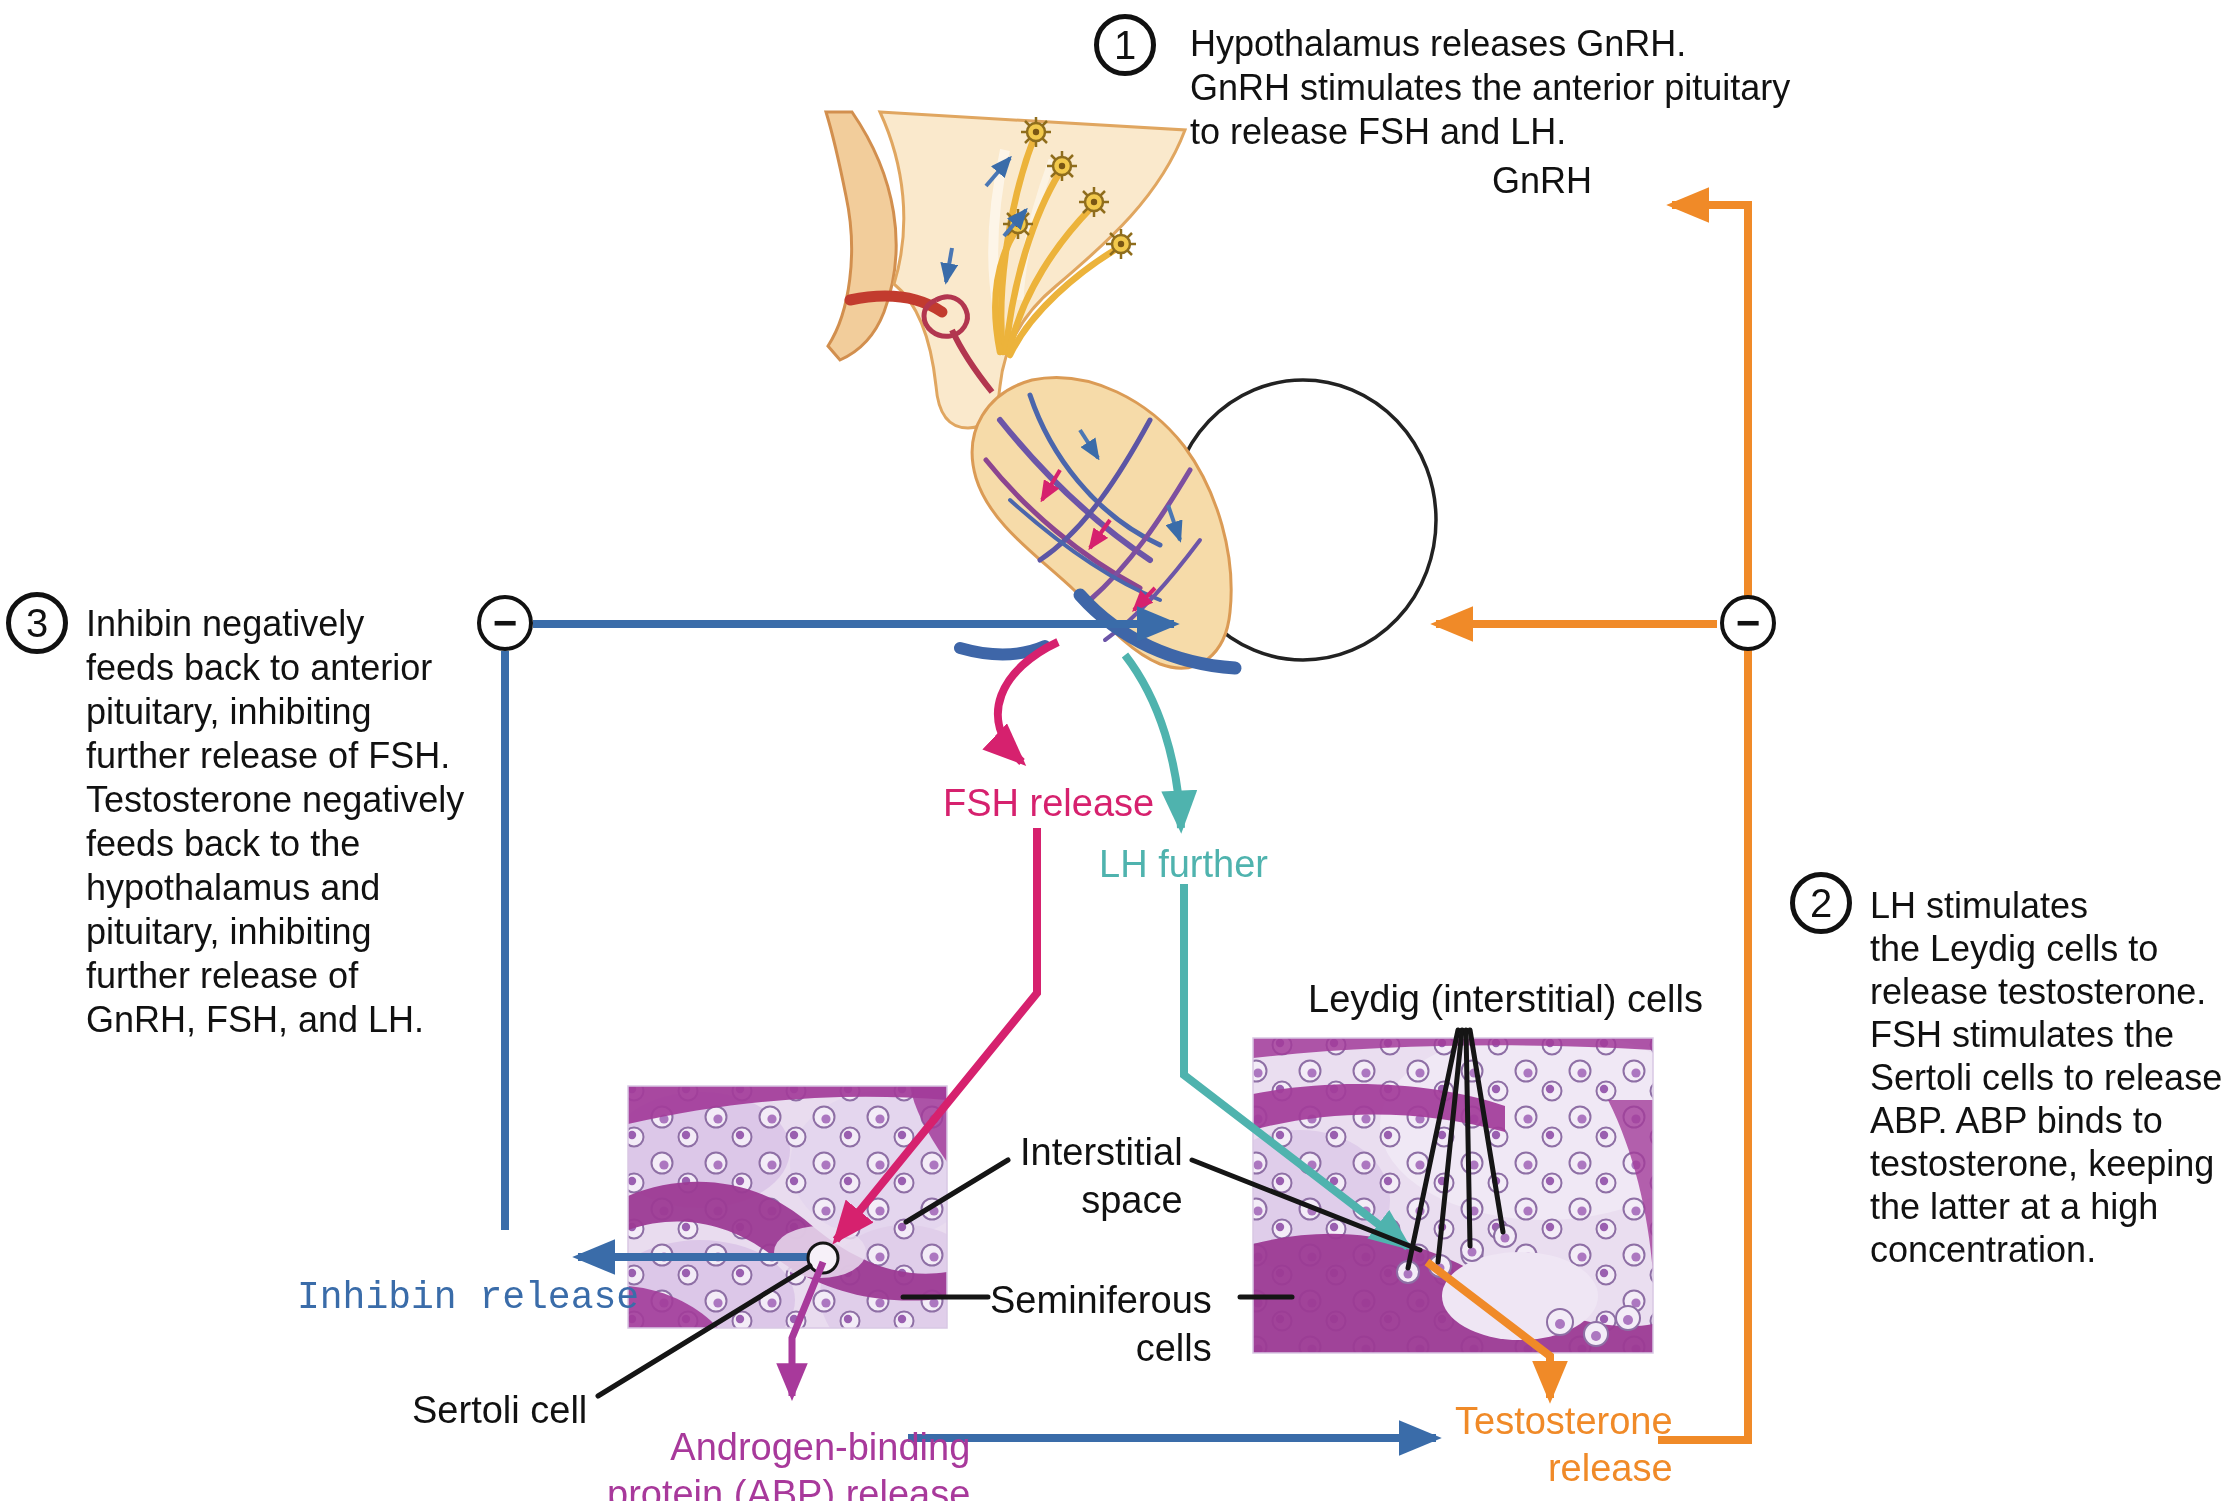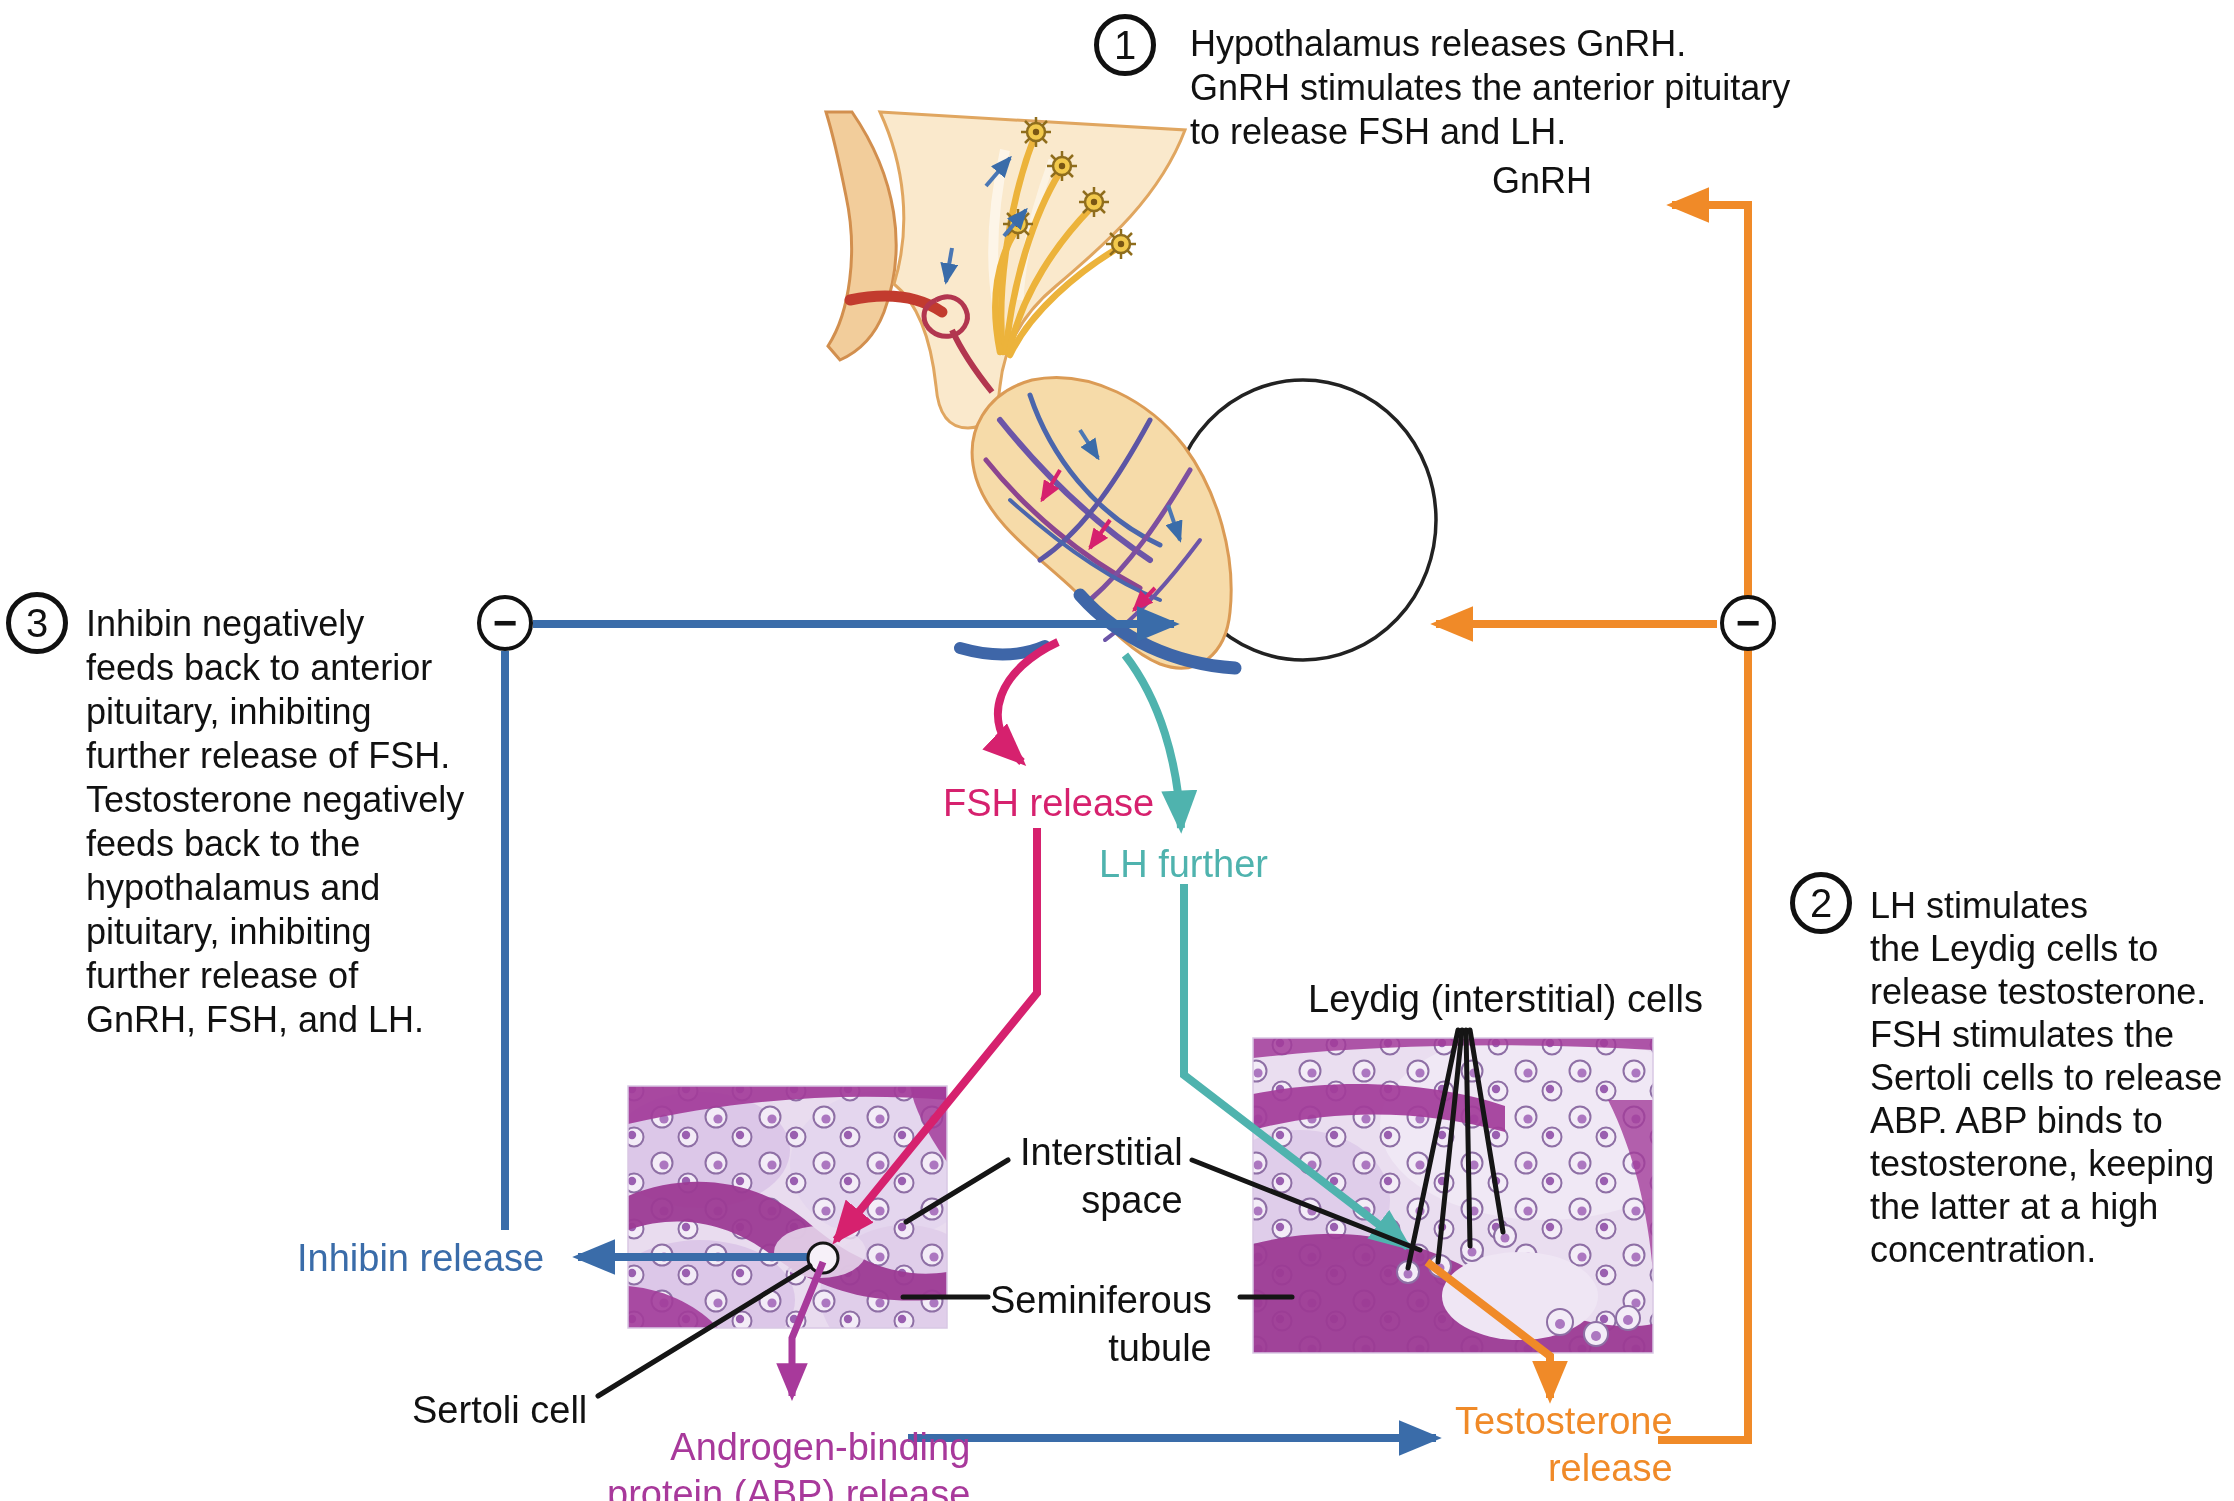--- a/index.html
+++ b/index.html
@@ -256,23 +256,23 @@
   <div class="lbl c-pink f38" style="left:943px;top:781px;">FSH release</div>
 
   <div class="lbl c-teal f38" style="left:1099px;top:842px;">LH further</div>
 
   <div class="lbl c-black f38" style="left:1308px;top:977px;">Leydig (interstitial) cells</div>
 
   <div class="lbl c-black f38" style="left:1020px;top:1128px;line-height:48px;">Interstitial
 space</div>
 
   <div class="lbl c-black f38" style="left:990px;top:1276px;line-height:48px;">Seminiferous
-tubule</div>
-
-  <div class="lbl c-blue f38" style="left:297px;top:1236px;">Inhibin release</div>
+cells</div>
+
+  <div class="lbl c-blue f38" style="left:297px;top:1276px;font-family:Liberation Mono, monospace;">Inhibin release</div>
 
   <div class="lbl c-black f38" style="left:412px;top:1375px;margin-top:13px;">Sertoli cell</div>
 
   <div class="lbl c-purple f38" style="left:607px;top:1424px;line-height:47px;">Androgen-binding
 protein (ABP) release</div>
 
   <div class="lbl c-orange f38" style="left:1455px;top:1398px;line-height:47px;">Testosterone
 release</div>
 
   <div class="minus-badge" style="left:477px;top:595px;">

